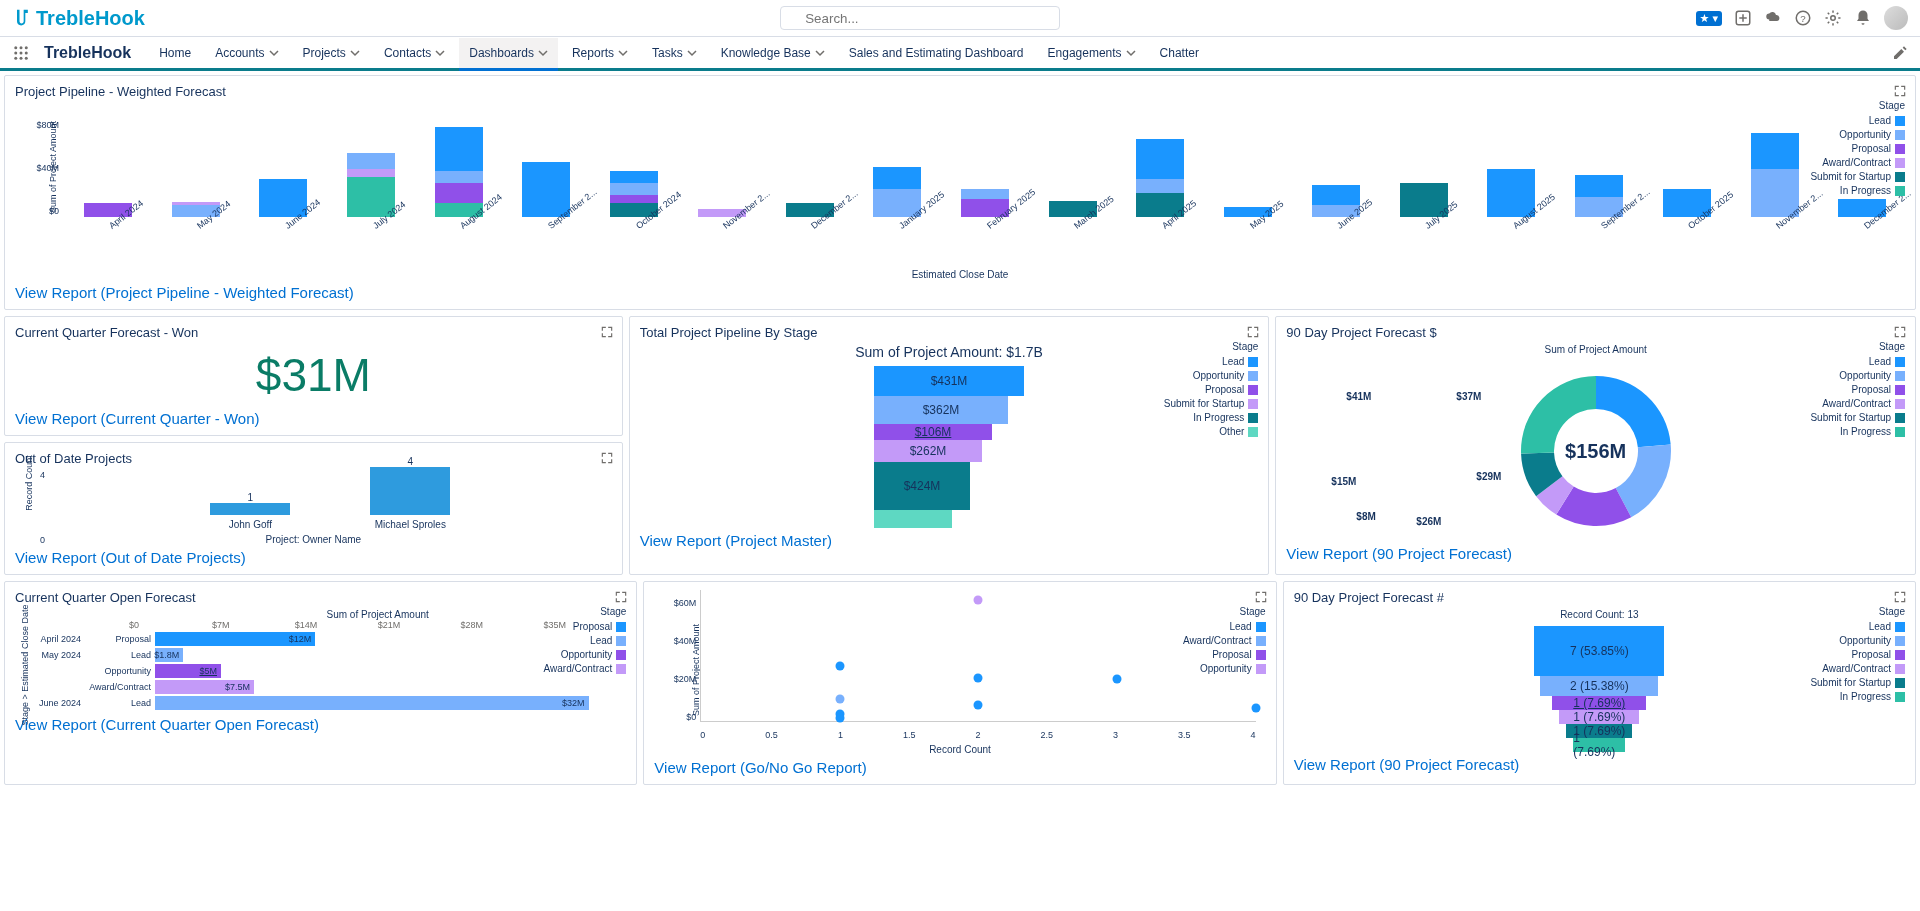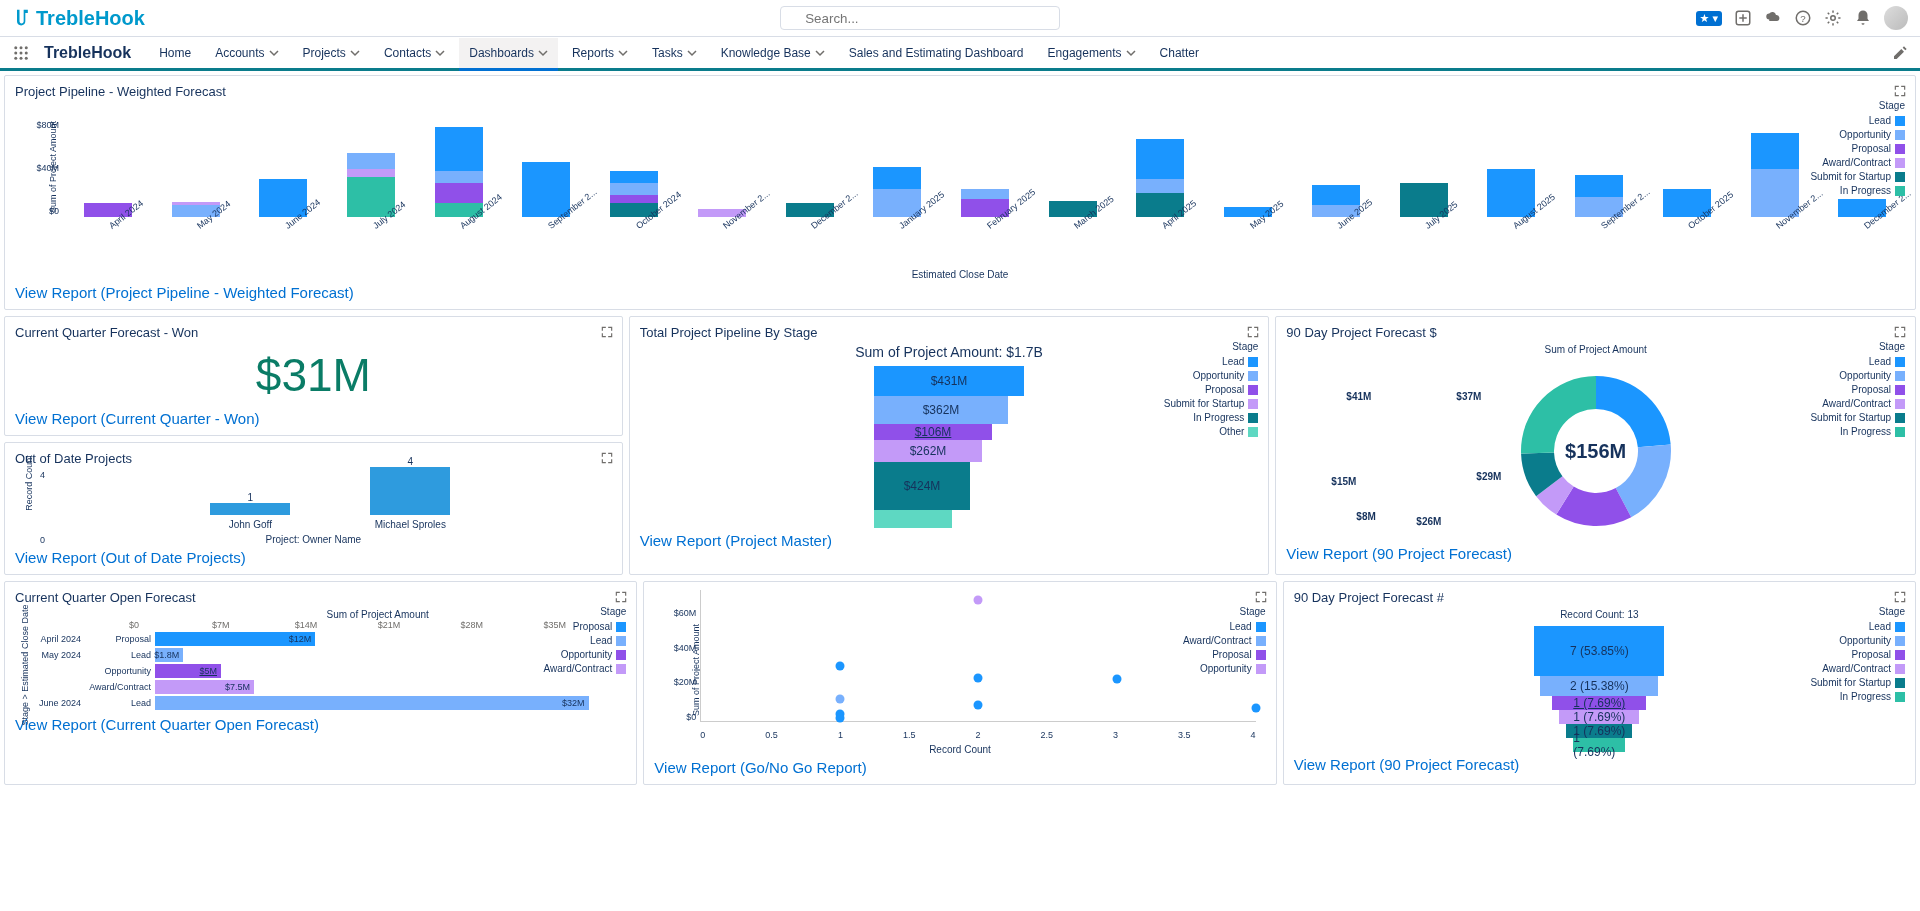--- a/index.html
+++ b/index.html
@@ -63,21 +63,21 @@
 .funnel { display: flex; flex-direction: column; align-items: center; }
 .funnel-title { font-size: 14px; margin-bottom: 6px; }
 .funnel-seg { display: flex; align-items: center; justify-content: center; font-size: 12px; color: #16325c; }
 
 .donut-wrap { display: flex; justify-content: center; align-items: center; position: relative; }
 .donut-center { position: absolute; font-size: 20px; font-weight: bold; color: #16325c; }
 .donut-title { text-align: center; font-size: 10px; margin-bottom: 6px; }
 .donut-label { position: absolute; font-size: 10px; font-weight: bold; }
 
 .scatter { position: relative; height: 150px; padding-left: 46px; }
-.scatter-yaxis { position: absolute; left: 0; top: 18px; bottom: 18px; width: 42px; display: flex; flex-direction: column; justify-content: space-between; font-size: 9px; text-align: right; }
+.scatter-yaxis { position: absolute; left: 0; top: 8px; bottom: 18px; width: 42px; display: flex; flex-direction: column; justify-content: space-between; font-size: 9px; text-align: right; }
 .scatter-area { position: absolute; left: 46px; right: 10px; top: 0; bottom: 18px; border-left: 1px solid #ccc; border-bottom: 1px solid #ccc; }
 .scatter-pt { position: absolute; width: 9px; height: 9px; border-radius: 50%; transform: translate(-50%, 50%); }
 .scatter-xaxis { position: absolute; left: 46px; right: 10px; bottom: 0; display: flex; justify-content: space-between; font-size: 9px; }
 .axis-title-y { position: absolute; left: -4px; top: 50%; transform: rotate(-90deg); font-size: 9px; white-space: nowrap; }
 .axis-title-x { text-align: center; font-size: 10px; margin-top: 4px; }
 
 .funnel2-title { text-align: center; font-size: 10px; margin-bottom: 6px; }
 
 .c-lead { background: #1b96ff; }
 .c-opp { background: #78b0fd; }

